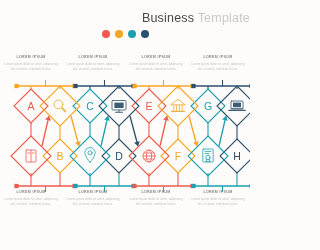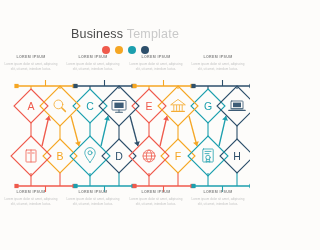--- a/index.html
+++ b/index.html
@@ -6,21 +6,21 @@
   body{
     width:250px;height:250px;overflow:hidden;
     background:#fdfcfa;
     font-family:"Liberation Sans", sans-serif;
     position:relative;
   }
   #stage{position:absolute;inset:0;width:250px;height:250px;}
   #svg{position:absolute;left:0;top:0;}
 
   
-  .header{position:absolute;left:0;top:28px;width:250px;text-align:center;}
+  .header{position:absolute;left:0;top:12px;width:250px;text-align:right;}
   .title{font-size:12.5px;letter-spacing:.2px;line-height:1;}
   .t-strong{color:#4a4a4a;font-weight:400;}
   .t-light{color:#c9c9c9;font-weight:400;}
   .dots{margin-top:5px;display:flex;justify-content:center;gap:5px;}
   .dot{width:8px;height:8px;border-radius:50%;}
 
   
   .tblock{position:absolute;width:56px;text-align:center;}
   .tblock .h{font-size:3.6px;font-weight:700;letter-spacing:.35px;
              color:#8a8a8a;line-height:1;margin-bottom:2px;}

